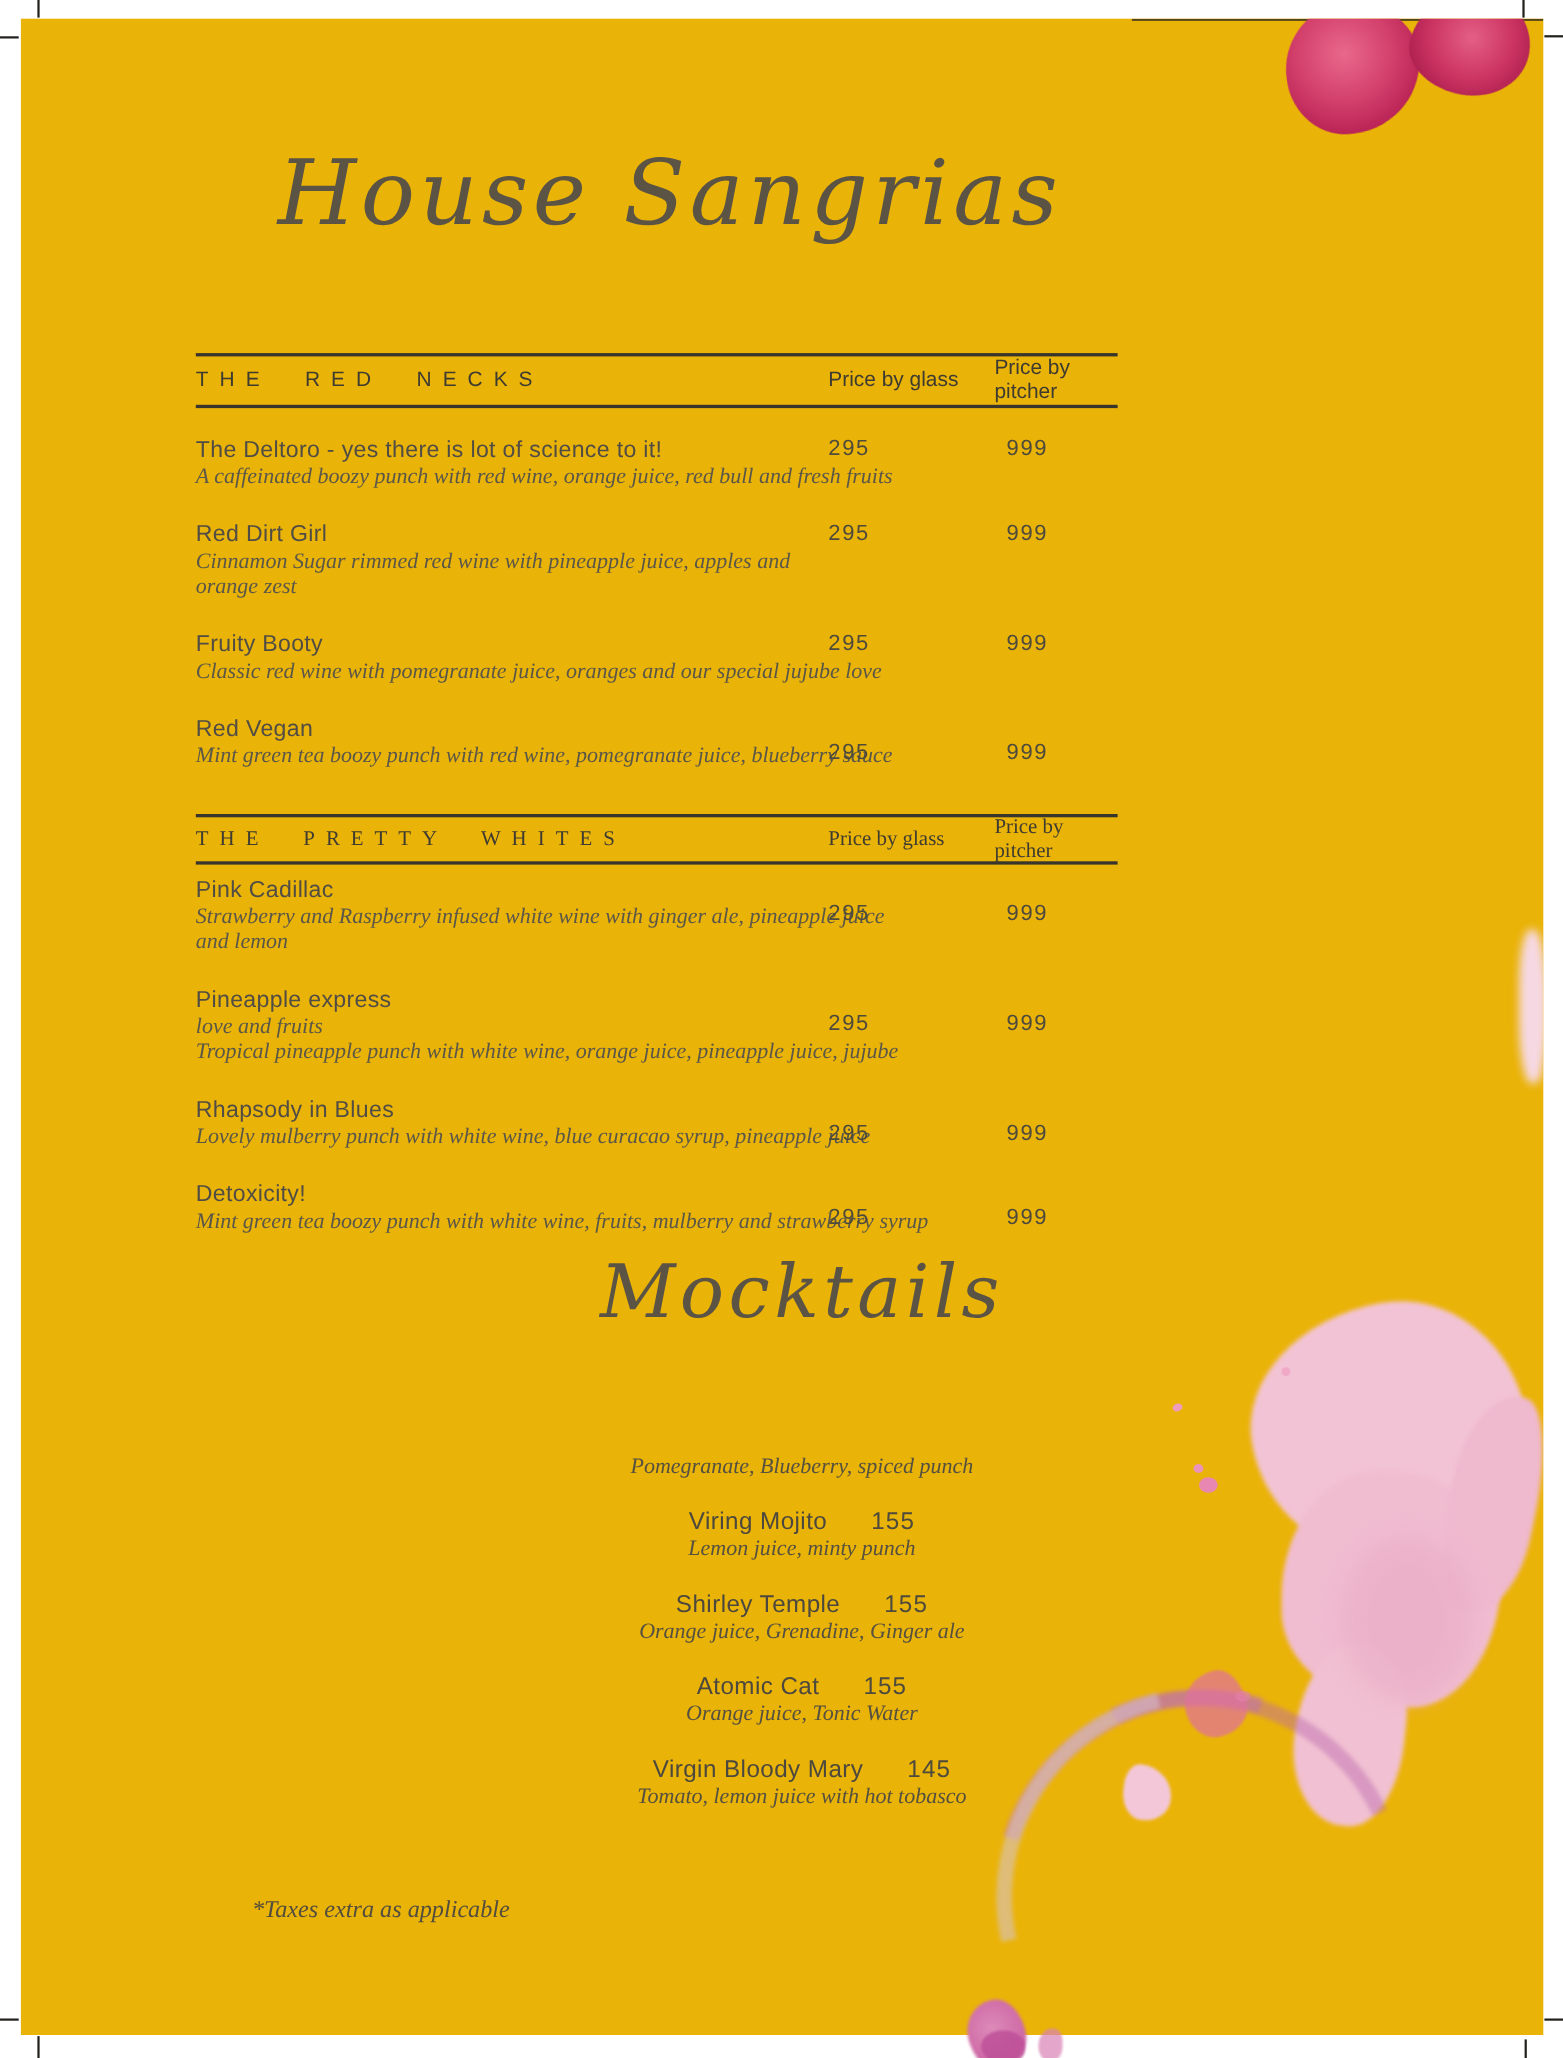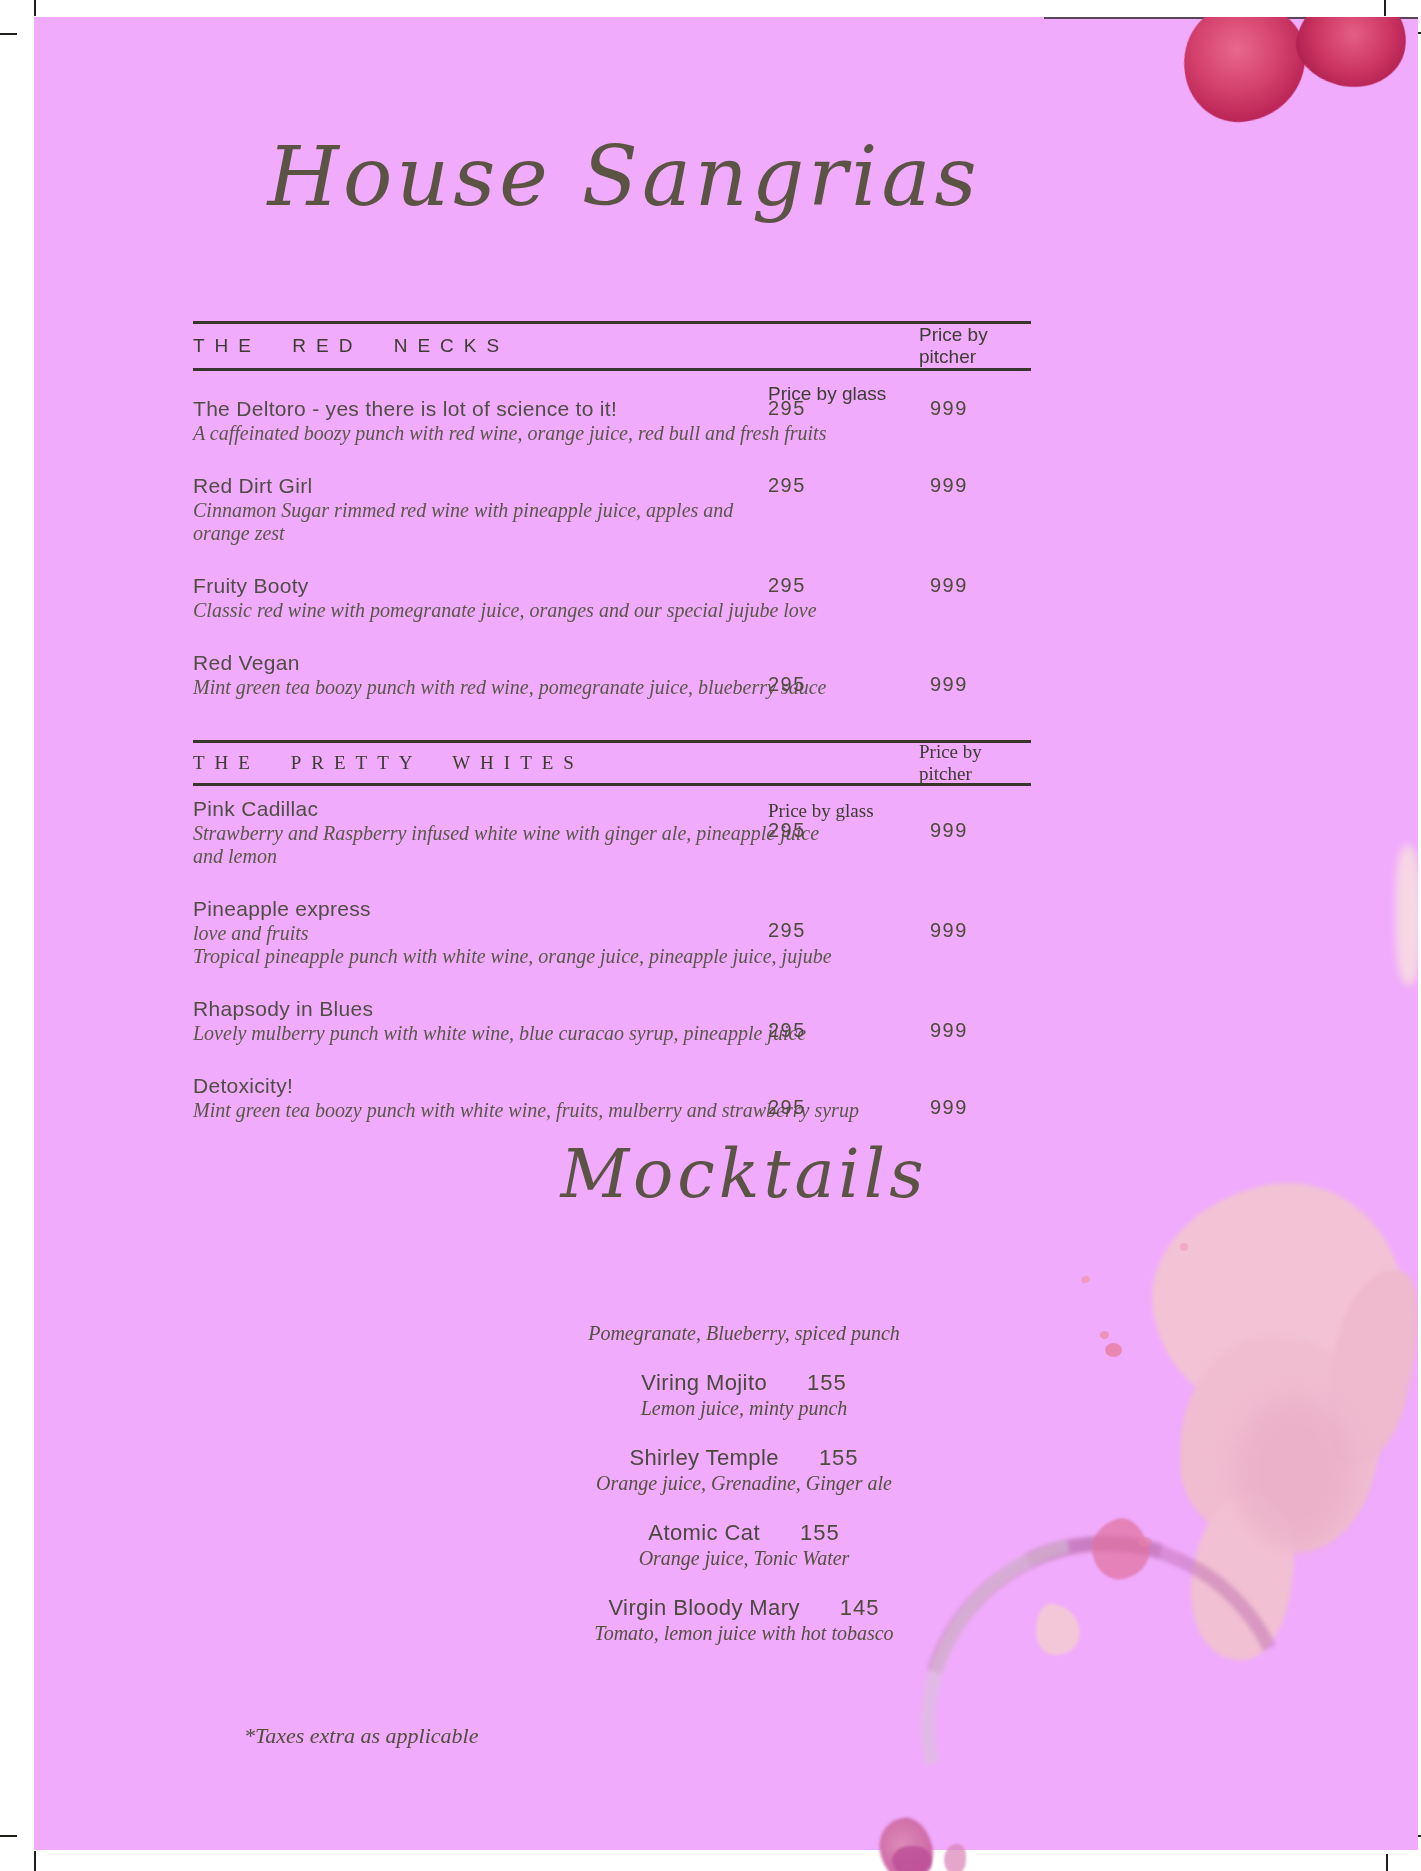--- a/index.html
+++ b/index.html
@@ -1,21 +1,21 @@
 <!DOCTYPE html>
 <html><head>
 <meta charset="utf-8">
 <style>
   html,body { margin:0; padding:0; background:#ffffff; }
   .stage { position:relative; width:1421px; height:1871px; background:#ffffff; overflow:hidden;
            font-family:"Liberation Sans", sans-serif; }
 
   
-  .page { position:absolute; left:34px; top:17px; width:1384px; height:1833px;
-          background:#f0abfc; overflow:hidden; }
+  .page { position:absolute; left:19px; top:17px; width:1384px; height:1833px;
+          background:#eab308; overflow:hidden; }
 
   
   .crop { position:absolute; background:#201f1b; }
   .crop.v { width:2px; } .crop.h { height:2px; }
   #crop-tl-v { left:34px; top:0; height:16px; }
   #crop-tl-h { left:0; top:33px; width:17px; }
   #crop-tr-v { left:1384px; top:0; height:16px; }
   #crop-tr-h { left:1404px; top:32px; width:17px; }
   #crop-bl-h { left:0; top:1835px; width:17px; }
   #crop-bl-v { left:34px; top:1851px; height:20px; }
@@ -31,21 +31,21 @@
 
   
   .section { position:absolute; left:178px; width:838px; }
   #section-0 { top:304px; }
   #section-1 { top:723px; }
   .rule { border-top:3px solid #38352c; }
   .sec-head { position:relative; height:44px; display:flex; align-items:center; }
   #section-1 .sec-head { height:40px;font-family:Liberation Serif, serif; }
   .sec-title { font-size:19px; letter-spacing:10px; word-spacing:16px; color:#3e3b31; font-weight:500; }
   .col-label { position:absolute; top:50%; transform:translateY(-50%); font-size:19px; color:#3e3b31; }
-  .col-glass { left:575px;margin-top:48px; }
+  .col-glass { left:575px; }
   .col-pitcher { left:726px; }
   .items { padding-top:24px; }
   #section-1 .items { padding-top:9px; }
   .item { position:relative; margin-bottom:27px; }
   .item-name { font-size:21px; line-height:27px; letter-spacing:.3px; color:#514d45; }
   .item-desc { font-family:"Liberation Serif", serif; font-style:italic; font-size:20px;
                line-height:23px; color:#5b5748; }
   .price { position:absolute; top:2px; font-size:20px; letter-spacing:1.5px; color:#4e4a3c; }
   .price.glass { left:575px; }
   .price.pitcher { left:737px; }

